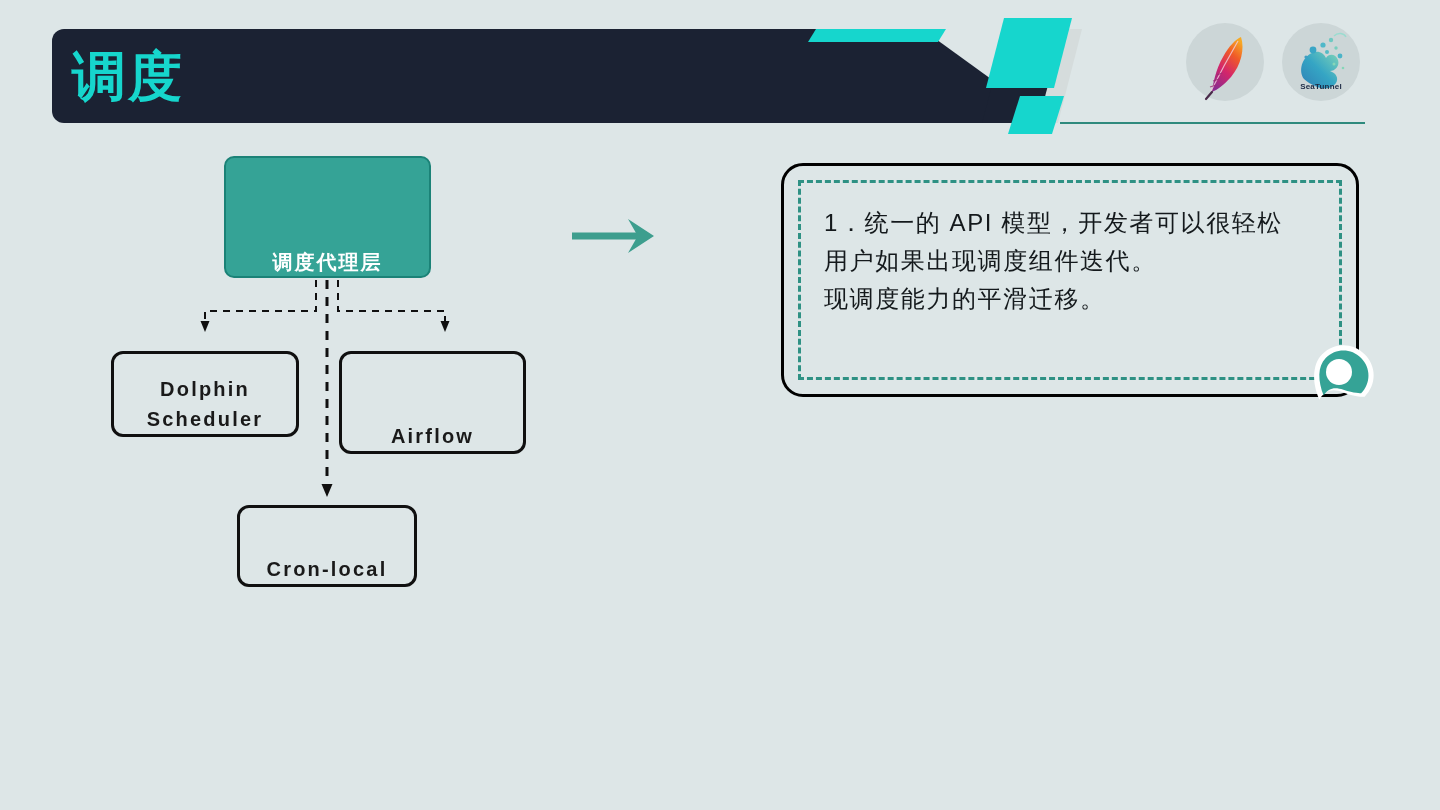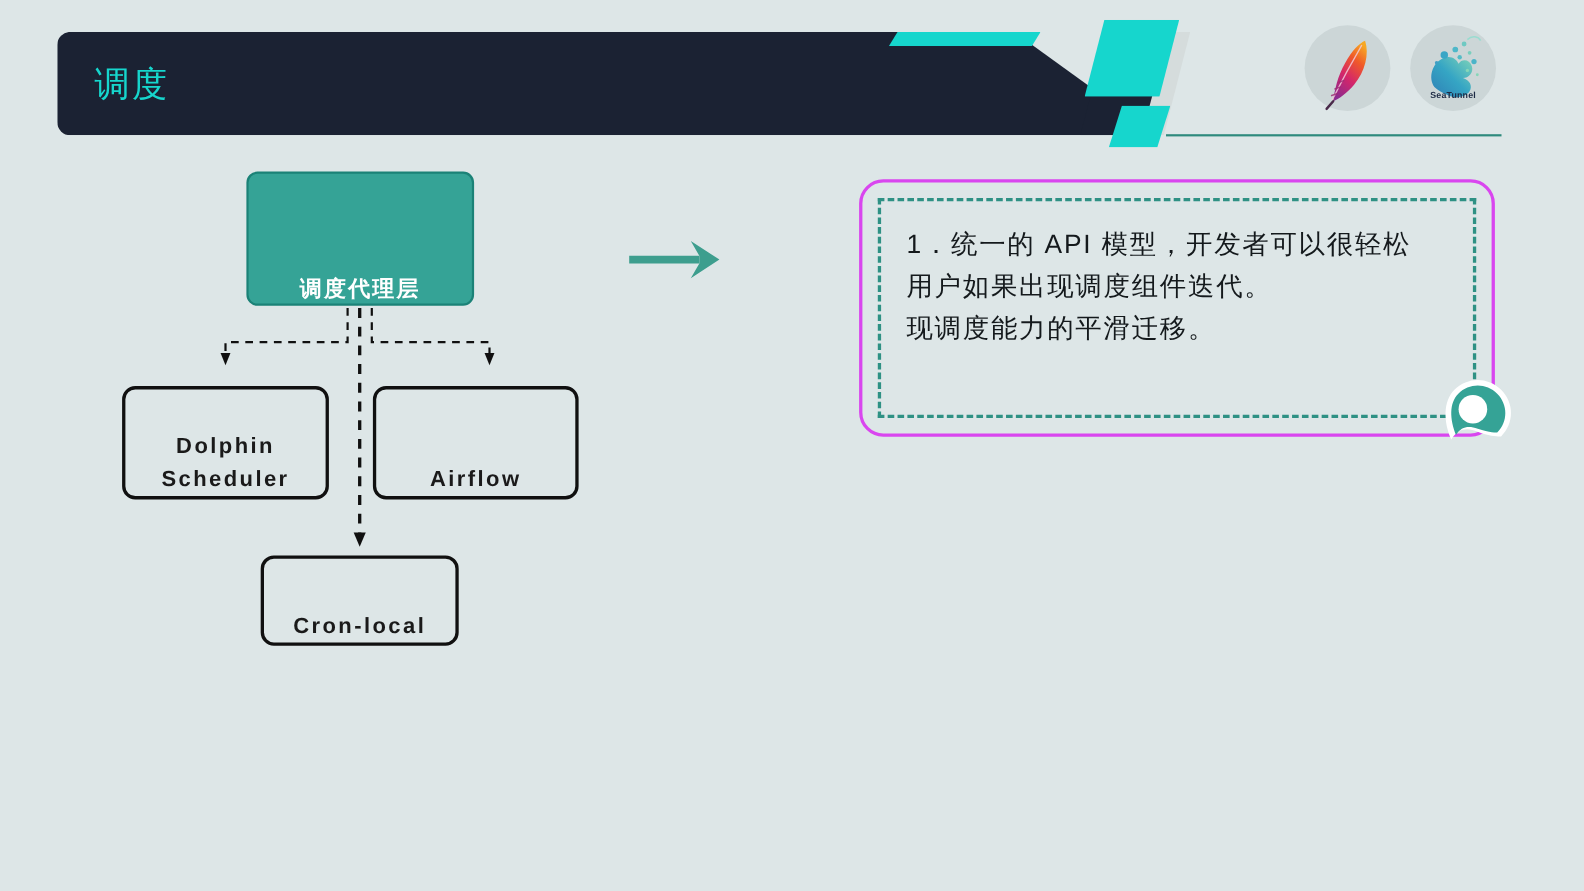--- a/index.html
+++ b/index.html
@@ -25,23 +25,23 @@
   .header-bar {
     position: absolute;
     left: 52px; top: 29px;
     width: 1000px; height: 94px;
     background: #1b2233;
     border-radius: 12px 0 0 12px;
     clip-path: polygon(0 0, 870px 0, 1000px 94px, 0 94px);
   }
   .header-title {
     position: absolute;
-    left: 86px; top: 48px;
-    font-size: 32px;
-    font-weight: normal;
+    left: 72px; top: 48px;
+    font-size: 54px;
+    font-weight: bold;
     color: #16d6cd;
     letter-spacing: 2px;
     line-height: 56px;
     white-space: nowrap;
   }
   
   .hdr-cyan-top {
     position: absolute;
     left: 808px; top: 29px;
     width: 138px; height: 13px;
@@ -120,21 +120,21 @@
   }
   .node-plain {
     background: #dde6e7;
     border: 3px solid #101010;
     border-radius: 12px;
     color: #1a1a1a;
     font-size: 20px;
     letter-spacing: 2.2px;
     line-height: 30px;
   }
-  .node-dolphin { left: 111px; top: 351px; width: 188px; height: 103px; }
+  .node-dolphin { left: 111px; top: 351px; width: 188px; height: 86px; }
   .node-airflow { left: 339px; top: 351px; width: 187px; height: 103px; }
   .node-cron    { left: 237px; top: 505px; width: 180px; height: 82px; }
 
   .connectors {
     position: absolute;
     left: 0; top: 0;
     width: 1440px; height: 810px;
     pointer-events: none;
   }
 
@@ -144,21 +144,21 @@
     left: 570px; top: 215px;
     width: 90px; height: 42px;
   }
 
   
   .callout {
     position: absolute;
     left: 781px; top: 163px;
     width: 578px; height: 234px;
     box-sizing: border-box;
-    border: 3px solid #d946ef;
+    border: 3px solid #000000;
     border-radius: 22px;
     background: #dde6e7;
   }
   .callout-dash {
     position: absolute;
     left: 14px; top: 14px;
     right: 14px; bottom: 14px;
     border: 3px dashed #2e9184;
   }
   .callout-text {

